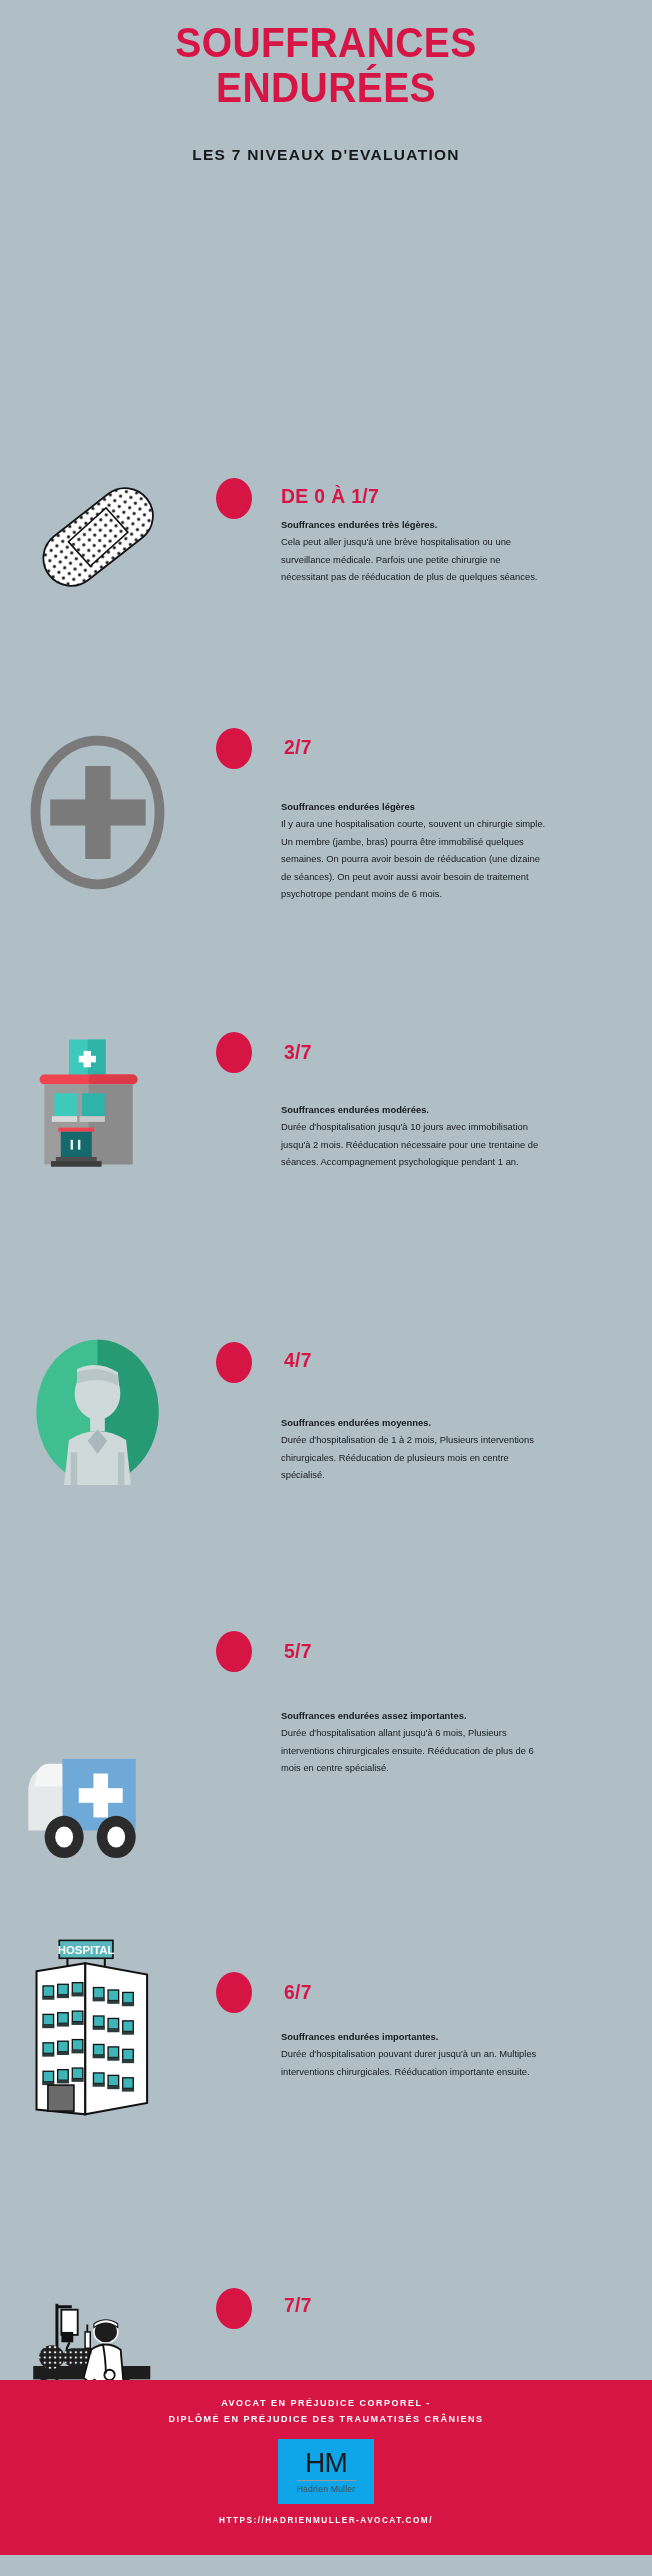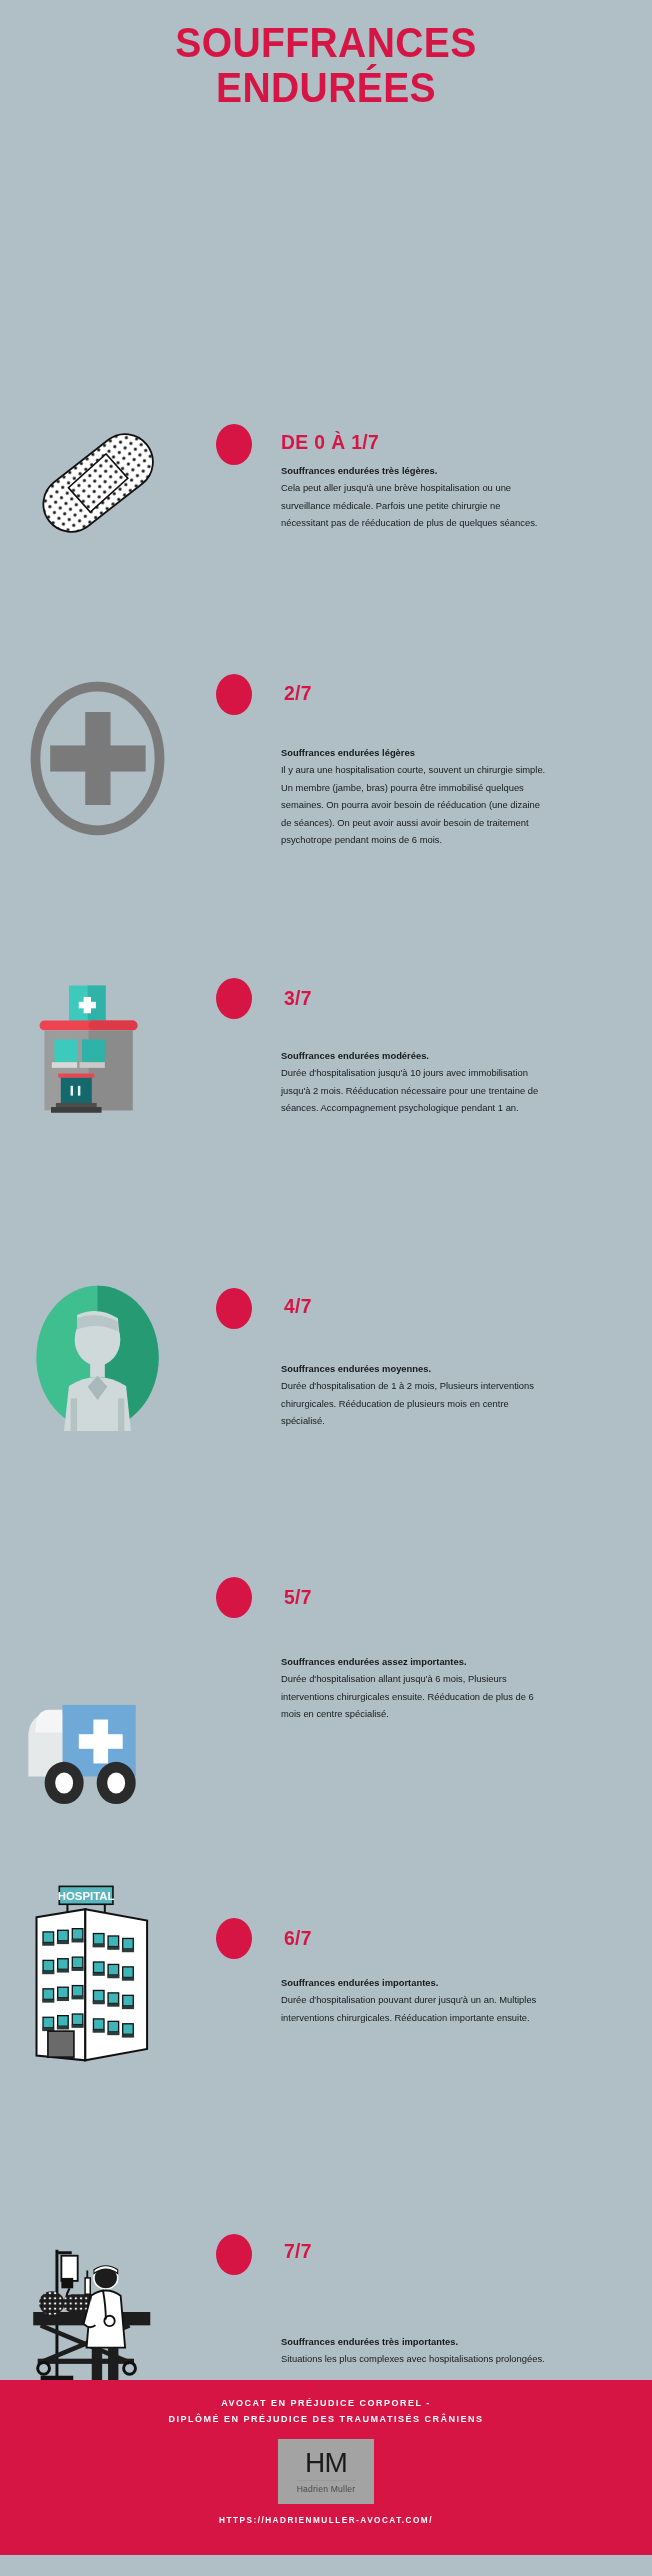--- a/index.html
+++ b/index.html
@@ -100,21 +100,21 @@
   .footer-line{
     color:#ffffff;
     font-size:9px;
     font-weight:bold;
     letter-spacing:1.5px;
     line-height:1.75;
   }
   .logo-card{
     width:96px;
     height:65px;
-    background:#a3a3a3;
+    background:#0ea5e9;
     margin:11.4px auto 0 auto;
     display:flex;
     flex-direction:column;
     align-items:center;
     justify-content:center;
   }
   .logo-hm{
     font-family:"Liberation Sans", sans-serif;
     font-size:28px;
     color:#1a1a1a;
@@ -152,20 +152,21 @@
 </head>
 <body>
 
 <div class="page">
 
   <div class="header">
     <h1 class="title">
       <span>SOUFFRANCES</span><br>
       <span>ENDURÉES</span>
     </h1>
+    <p class="subtitle">LES 7 NIVEAUX D'EVALUATION</p>
   </div>
 
   <div class="section">
     <div class="icon-box" style="left:16.3px; top:300px; height:147px;">
       <svg width="155" height="147" viewBox="0 0 190 180">
         <defs>
           <pattern id="dots1" width="9" height="9" patternUnits="userSpaceOnUse">
             <circle cx="4.5" cy="4.5" r="2" fill="#111"></circle>
           </pattern>
         </defs>

